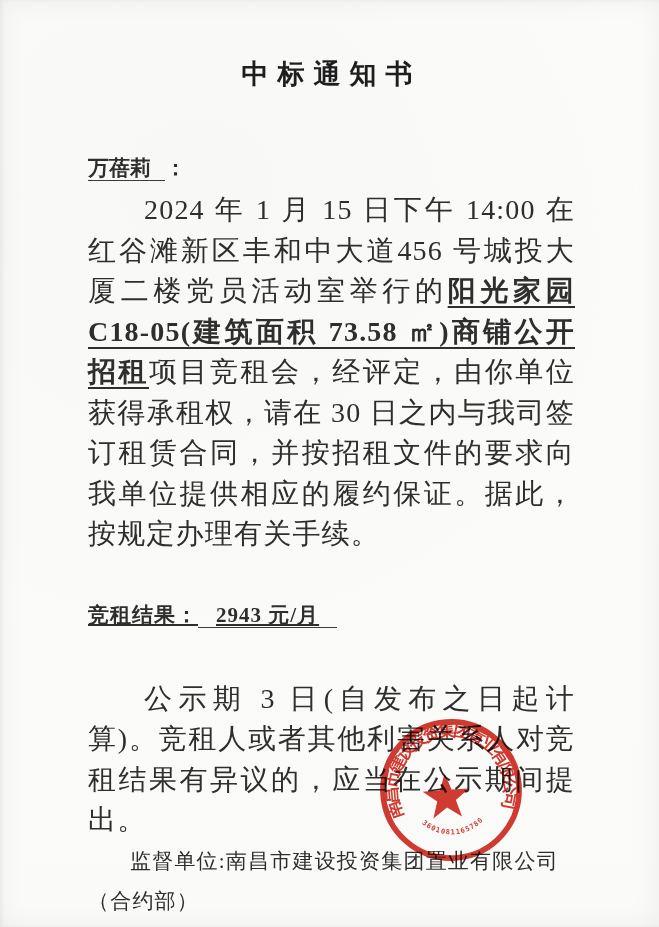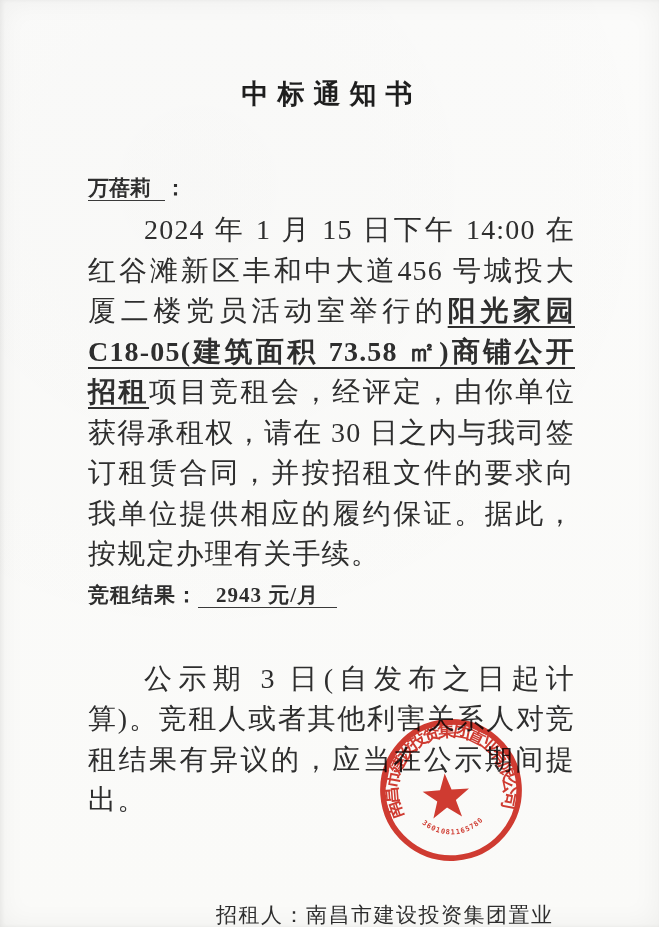--- a/index.html
+++ b/index.html
@@ -8,21 +8,21 @@
     width:659px;height:927px;
     margin:0 auto;
     background:
       radial-gradient(circle at 30% 20%, rgba(0,0,0,0.012), transparent 60%),
       linear-gradient(180deg,#fbfbfa 0%, #fafaf8 100%);
     box-shadow:inset 0 0 28px rgba(0,0,0,0.05), inset 2px 0 4px rgba(0,0,0,0.05);
     font-family:"Liberation Serif","DejaVu Serif",serif;
     color:#2e2e2e;
     overflow:hidden;
     box-sizing:border-box;
-    padding:64px 84px 0 88px;
+    padding:44px 84px 0 88px;
   }
   .title{
     margin:0 0 0 0;
     padding-top:12px;
     text-align:center;
     font-size:27px;
     font-weight:600;
     letter-spacing:9px;
     color:#1e1e1e;
   }
@@ -42,23 +42,25 @@
     text-align:justify;
     text-indent:2em;
   }
   .hl{
     font-weight:700;
     text-decoration:underline;
     text-decoration-thickness:1.5px;
     text-underline-offset:6px;
   }
   .result-line{
+    margin-top:40px;
     font-size:21px;
     line-height:40px;
     letter-spacing:1px;
+    text-decoration:underline;
   }
   .result-label{font-weight:700;}
   .result-value{padding:0 18px;font-weight:600;}
   .notice{margin-top:44px;}
   .indent-line{
     font-size:21px;
     line-height:40.5px;
     letter-spacing:1.2px;
     text-indent:2em;
   }
@@ -100,20 +102,21 @@
   <h1 class="title">中标通知书</h1>
 
   <div class="recipient-line"><span class="u recipient">万蓓莉</span><span>：</span></div>
 
   <p class="para"><span>2024 年 1 月 15 日下午 14:00 在红谷滩新区丰和中大道456 号城投大厦二楼党员活动室举行的</span><span class="hl">阳光家园 C18-05(建筑面积 73.58 ㎡)商铺公开招租</span><span>项目竞租会，经评定，由你单位获得承租权，请在 30 日之内与我司签订租赁合同，并按招租文件的要求向我单位提供相应的履约保证。据此，按规定办理有关手续。</span></p>
 
   <div class="result-line"><span class="result-label">竞租结果：</span><span class="u result-value">2943 元/月</span></div>
 
   <p class="para notice">公示期 3 日(自发布之日起计算)。竞租人或者其他利害关系人对竞租结果有异议的，应当在公示期间提出。</p>
 
+  <div class="indent-line">监督单位:南昌市建设投资集团置业有限公司（合约部）</div>
 
 
   <div class="signer-line"><span>招租人：</span><span>南昌市建设投资集团置业有限公司</span></div>
 
   <svg class="seal" viewBox="0 0 200 200" xmlns="http://www.w3.org/2000/svg" aria-hidden="true">
     <defs>
       <path id="sealArcTop" d="M 33.8 130.9 A 73 73 0 1 1 166.2 130.9" fill="none"></path>
       <path id="sealArcBottom" d="M 57.6 142.4 A 60 60 0 0 0 142.4 142.4" fill="none"></path>
     </defs>
     <circle class="seal-ring" cx="100" cy="100" r="92" stroke="#d02b20"></circle>

